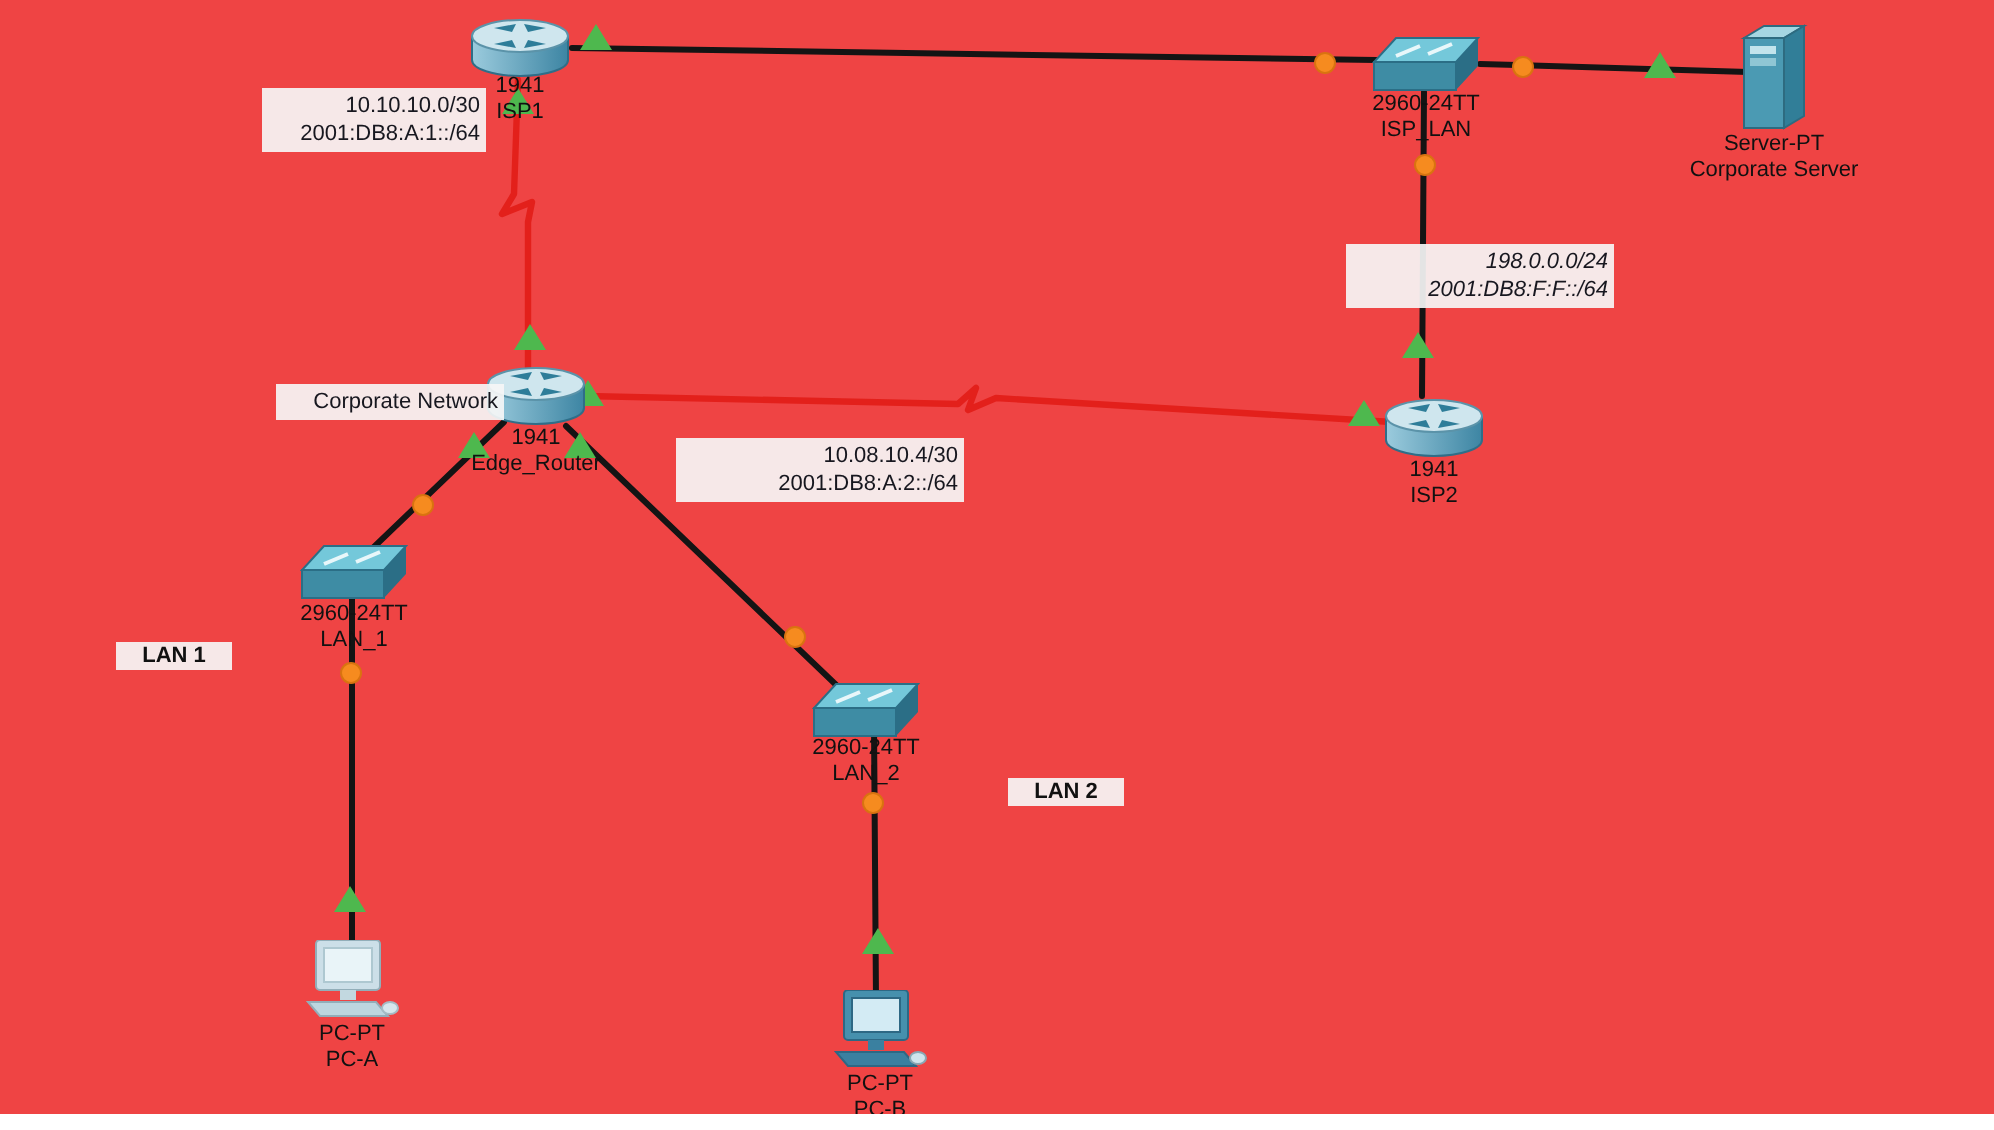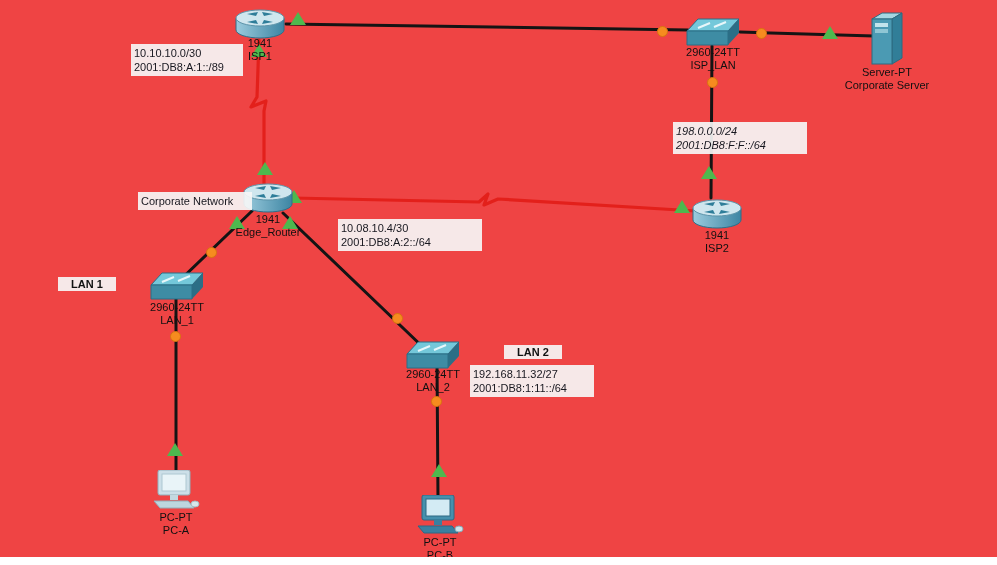--- a/index.html
+++ b/index.html
@@ -27,27 +27,27 @@
   .device { position:absolute; }
   .device svg { display:block; }
   .dev-label {
     position:absolute; left:50%; transform:translateX(-50%);
     width:170px; text-align:center; font-size:11px; line-height:13px;
     color:#111; white-space:nowrap;
   }
 
   .note {
     position:absolute; background:rgba(246,246,246,0.92);
-    font-size:11px; line-height:14px; text-align:left;
+    font-size:11px; line-height:14px; text-align:right;
     color:#17171f; padding:2px 3px;
   }
   .note-title {
     position:absolute; background:rgba(246,246,246,0.92);
     font-size:11px; font-weight:bold; color:#111;
-    padding:1px 4px; text-align:center;
+    padding:1px 4px; text-align:center;margin-top:44px;
   }
 </style>
 </head>
 <body>
 
 <div class="canvas">
 
   <svg class="wires" width="997" height="565">
     <path class="eth" d="M286,24 L688,30"></path>
     <path class="eth" d="M740,32 L874,36"></path>
@@ -210,21 +210,21 @@
       <ellipse cx="43" cy="34" rx="4" ry="3" fill="#cfe4ec" stroke="#88a8b4"></ellipse>
     </svg>
     <div class="dev-label" style="top:41px;">
       <div>PC-PT</div>
       <div>PC-B</div>
     </div>
   </div>
 
   <div class="note" style="left:131px;top:44px;width:112px;">
     <div>10.10.10.0/30</div>
-    <div>2001:DB8:A:1::/89</div>
+    <div>2001:DB8:A:1::/64</div>
   </div>
 
   <div class="note" style="left:138px;top:192px;width:114px;">
     <div>Corporate Network</div>
   </div>
 
   <div class="note" style="left:338px;top:219px;width:144px;">
     <div>10.08.10.4/30</div>
     <div>2001:DB8:A:2::/64</div>
   </div>
@@ -235,18 +235,14 @@
   </div>
 
 
   <div class="note-title" style="left:58px;top:277px;width:58px;">
     <span>LAN 1</span>
   </div>
 
   <div class="note-title" style="left:504px;top:345px;width:58px;">
     <span>LAN 2</span>
   </div>
-  <div class="note" style="left:470px;top:365px;width:124px;">
-    <div>192.168.11.32/27</div>
-    <div>2001:DB8:1:11::/64</div>
-  </div>
 
 </div>
 
 </body></html>

